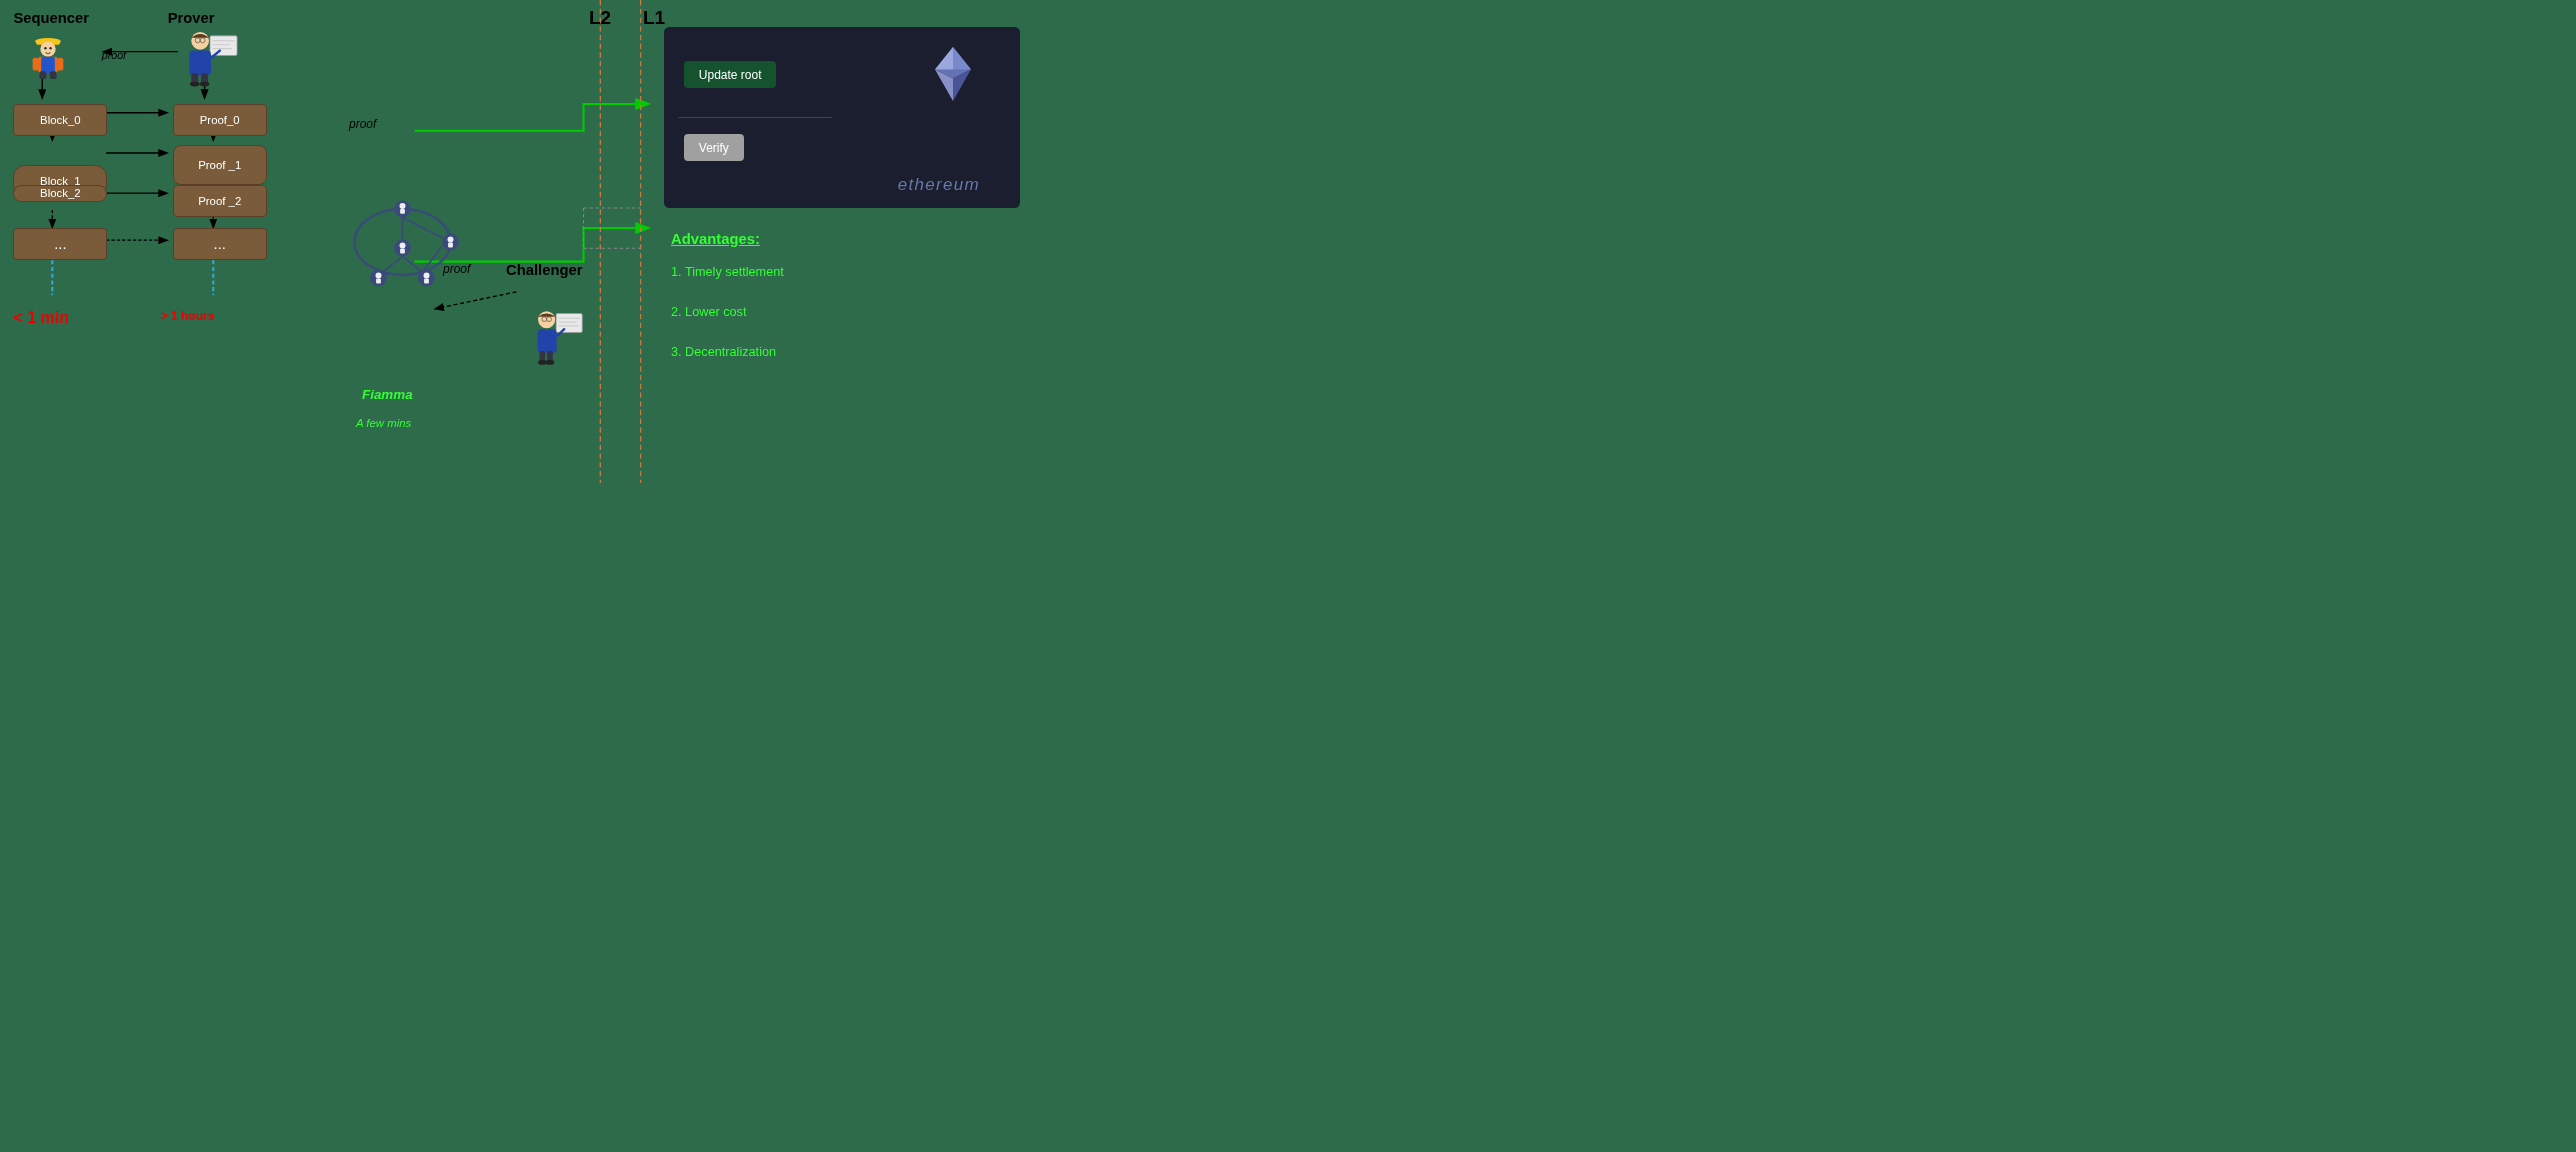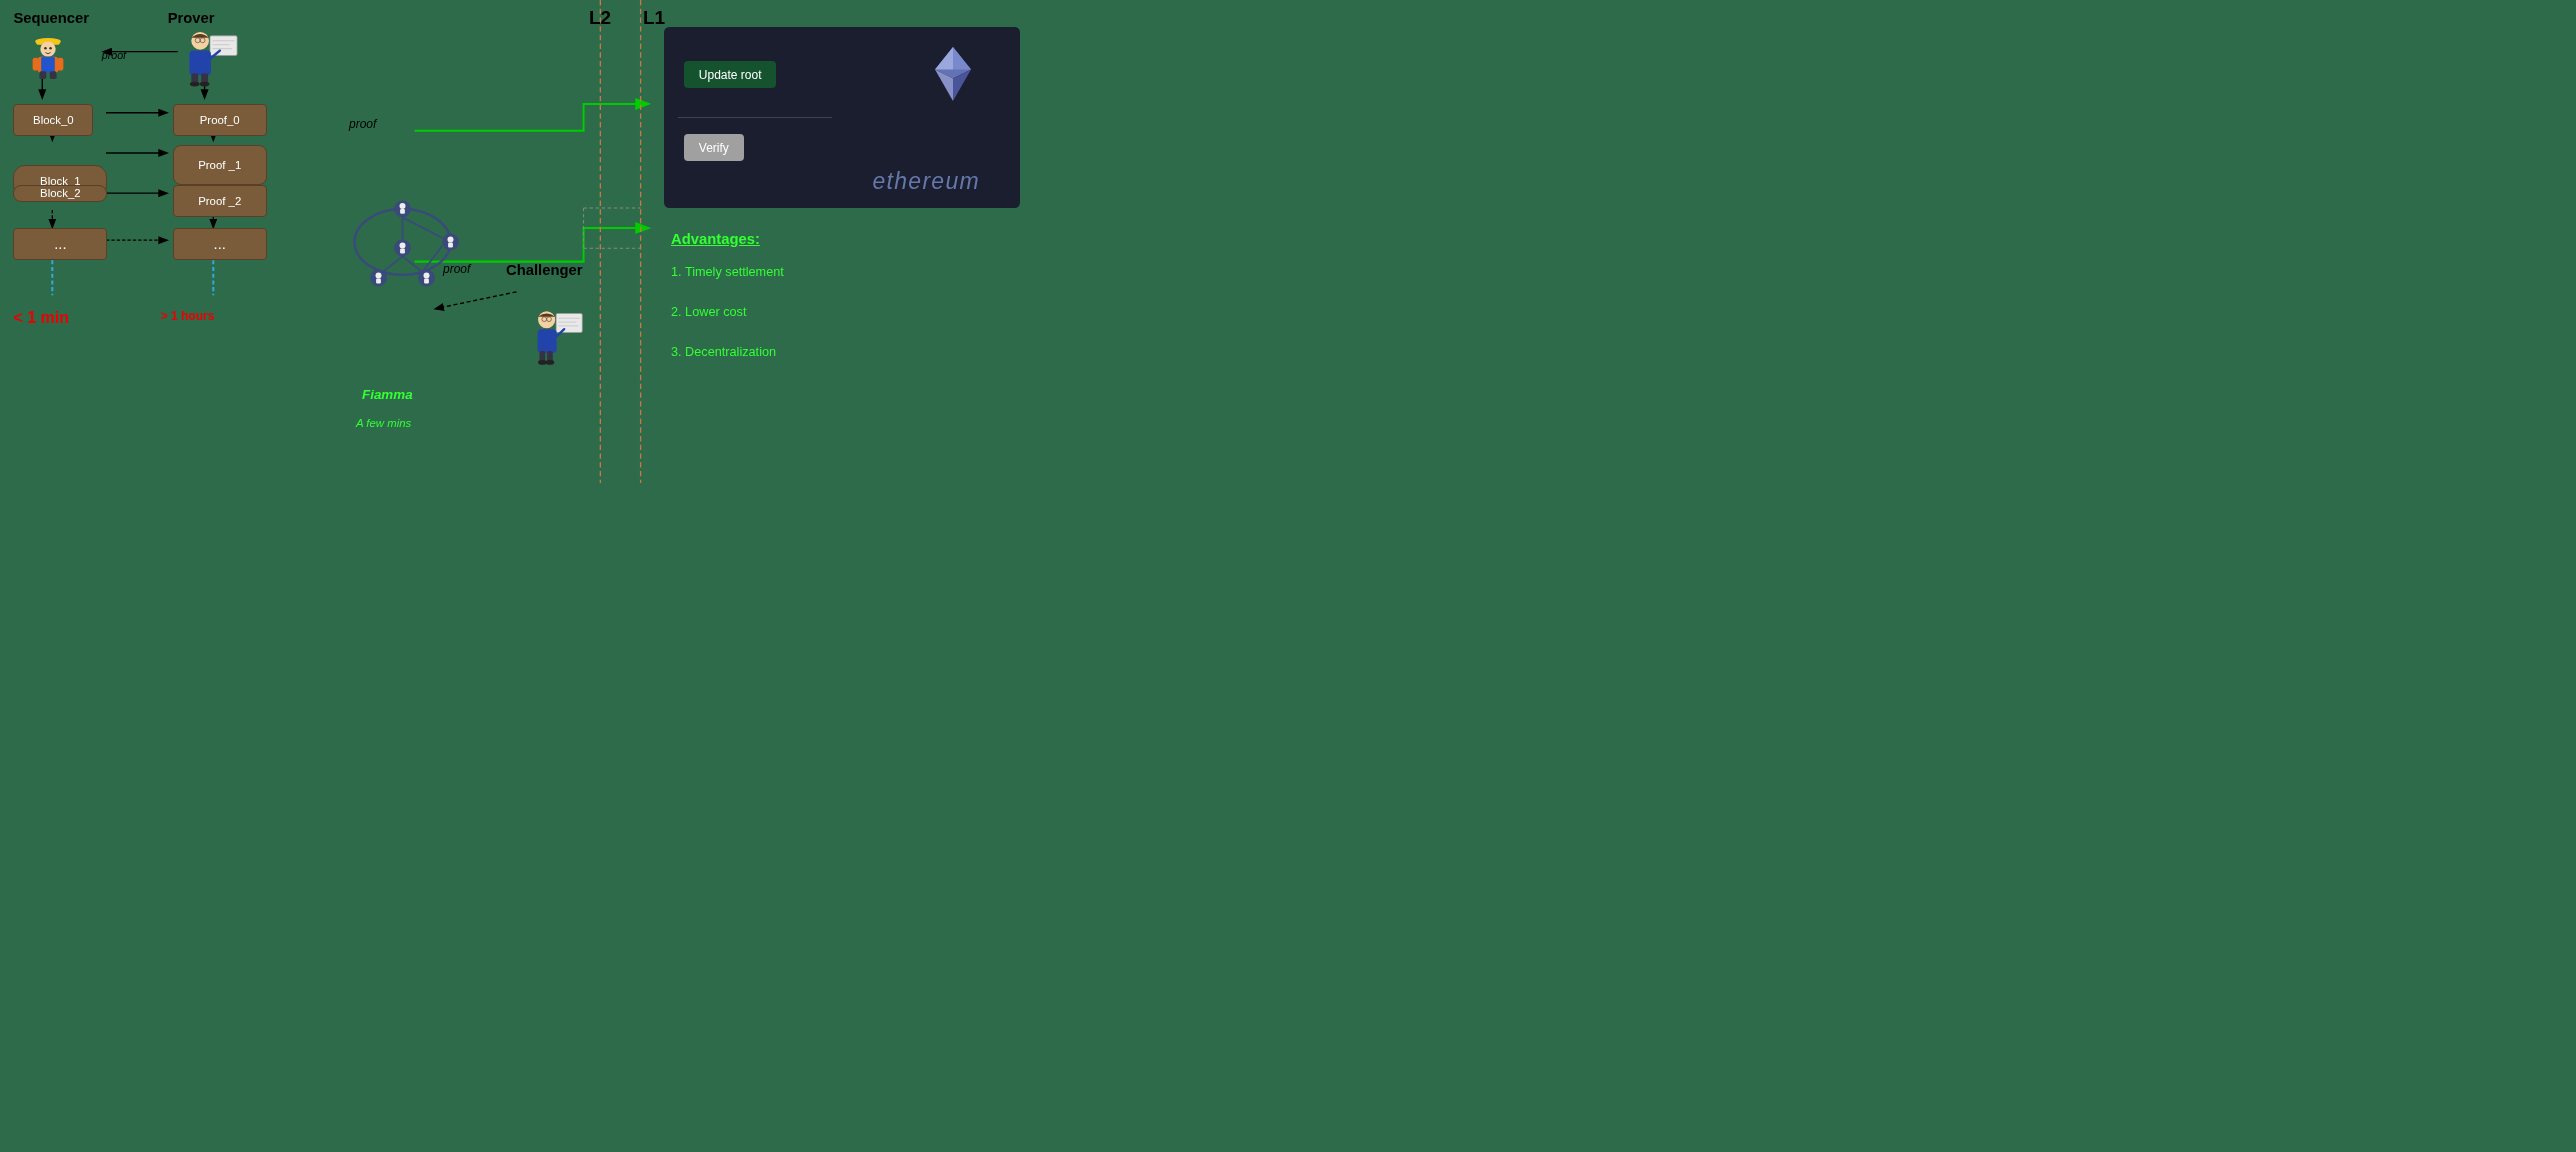--- a/index.html
+++ b/index.html
@@ -140,21 +140,21 @@
     <rect x="42" y="96" width="14" height="22" rx="4" fill="#334"></rect>
 
     <line x1="62" y1="65" x2="80" y2="50" stroke="#2244aa" stroke-width="5" stroke-linecap="round"></line>
 
     <ellipse cx="29" cy="118" rx="10" ry="5" fill="#222"></ellipse>
     <ellipse cx="49" cy="118" rx="10" ry="5" fill="#222"></ellipse>
   </svg>
 
   <div style="position:absolute; left:95px; top:42px; font-size:10.7px; font-style:italic; color:#000;">proof</div>
 
-  <div style="position:absolute; left:6.7px; top:97px; width:80px; height:32px; background:#7a5c3a; border:1.3px solid #5a3e28; border-radius:4px; display:flex; align-items:center; justify-content:center; color:#fff; font-size:11.4px;">
+  <div style="position:absolute; left:6.7px; top:97px; width:94px; height:32px; background:#7a5c3a; border:1.3px solid #5a3e28; border-radius:4px; display:flex; align-items:center; justify-content:center; color:#fff; font-size:11.4px;">
     <span>Block_0</span>
   </div>
   <div style="position:absolute; left:6.7px; top:138px; width:94px; height:32px; background:#7a5c3a; border:1.3px solid #5a3e28; border-radius:12px; display:flex; align-items:center; justify-content:center; color:#fff; font-size:11.4px;margin-top:20px;">
     <span>Block_1</span>
   </div>
   <div style="position:absolute; left:6.7px; top:178px; width:94px; height:17px; background:#7a5c3a; border:1.3px solid #5a3e28; border-radius:8px; display:flex; align-items:center; justify-content:center; color:#fff; font-size:11.4px;">
     <span>Block_2</span>
   </div>
   <div style="position:absolute; left:6.7px; top:221px; width:94px; height:32px; background:#7a5c3a; border:1.3px solid #5a3e28; border-radius:4px; display:flex; align-items:center; justify-content:center; color:#fff; font-size:14.8px;">
     <span>...</span>
@@ -254,21 +254,21 @@
   
   <svg style="position:absolute; right:40px; top:20px; width:54px; height:54px;" viewBox="0 0 100 120" xmlns="http://www.w3.org/2000/svg">
     <polygon points="50,0 90,50 50,70 10,50" fill="#6372b5"></polygon>
     <polygon points="50,70 90,50 50,120" fill="#4a5599"></polygon>
     <polygon points="50,70 10,50 50,120" fill="#8892c8"></polygon>
     <polygon points="50,0 90,50 50,50" fill="#7a88cc"></polygon>
     <polygon points="50,0 10,50 50,50" fill="#9aa8dd"></polygon>
   </svg>
 
   
-  <div style="position:absolute; bottom:13.4px; right:40px; color:#6677aa; font-size:23px; font-style:italic; letter-spacing:1.3px;">ethereum</div>
+  <div style="position:absolute; bottom:13.4px; right:40px; color:#6677aa; font-size:17px; font-style:italic; letter-spacing:1.3px;">ethereum</div>
 
   
   <line x1="0" y1="0" x2="0" y2="0">
   
   <svg style="position:absolute; left:0; top:0; width:100%; height:100%; pointer-events:none;" xmlns="http://www.w3.org/2000/svg" viewBox="0 0 530 270" width="356" height="181">
     <line x1="20" y1="135" x2="250" y2="135" stroke="#555" stroke-width="1"></line>
   </svg>
 </line></div>
 
 <div style="position:absolute; left:671px; top:231px; color:#3f3; font-size:14.8px; font-weight:bold; text-decoration:underline;">Advantages:</div>

